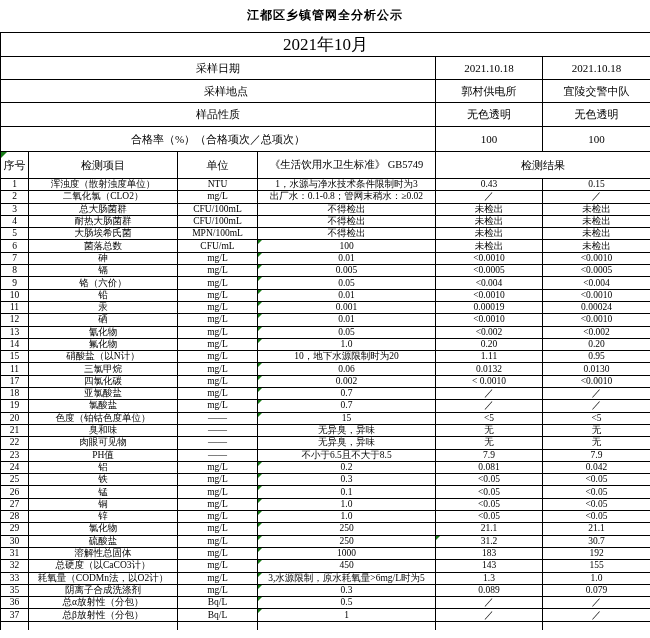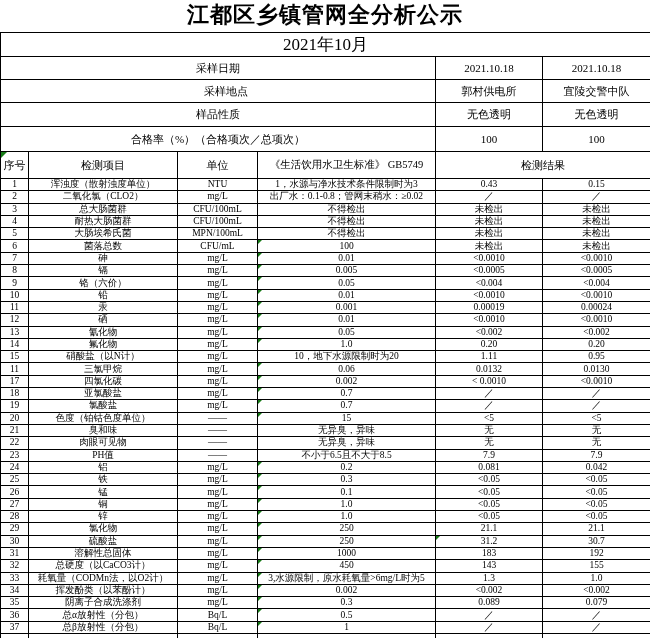--- a/index.html
+++ b/index.html
@@ -1,19 +1,19 @@
 <!DOCTYPE html>
 <html><head>
 <meta charset="utf-8">
 <style>
   * { margin:0; padding:0; box-sizing:border-box; }
   html,body { background:#fff; }
   body { font-family:"Liberation Serif","DejaVu Serif",serif; color:#000; }
   .page { position:relative; width:650px; height:638px; background:#fff; overflow:hidden; }
-  .title { height:32px; line-height:30px; text-align:center; font-size:22px; font-weight:bold; letter-spacing:1px; }
+  .title { height:32px; line-height:30px; text-align:center; font-size:12px; font-weight:bold; letter-spacing:1px; }
   table.grid { width:650px; border-collapse:collapse; table-layout:fixed; }
   table.grid td, table.grid th { border:1px solid #000; font-weight:normal; text-align:center; vertical-align:middle; overflow:hidden; white-space:nowrap; position:relative; }
   td.subtitle { height:18px; font-size:17px; }
   td.info-label { height:23px; font-size:11px; }
   td.info-val { font-size:11px; }
   tr.hdr th { height:27px; font-size:11px; }
   tr.hdr th.std-h { font-size:10.5px; }
   tr.datarow td { height:12.3px; font-size:9.5px; line-height:11px; }
   td.c-item { text-align:left; padding-left:0; }
   td.c-no { font-size:9.5px; }
@@ -339,28 +339,20 @@
         </tr>
         <tr class="datarow">
           <td class="c-no">33</td>
           <td class="c-item">耗氧量（CODMn法，以O2计）</td>
           <td class="c-unit">mg/L</td>
           <td class="c-std"><span class="tri"></span>3,水源限制，原水耗氧量&gt;6mg/L时为5</td>
           <td class="c-res">1.3</td>
           <td class="c-res">1.0</td>
         </tr>
         <tr class="datarow">
-          <td class="c-no">34</td>
-          <td class="c-item">挥发酚类（以苯酚计）</td>
-          <td class="c-unit">mg/L</td>
-          <td class="c-std"><span class="tri"></span>0.002</td>
-          <td class="c-res">&lt;0.002</td>
-          <td class="c-res">&lt;0.002</td>
-        </tr>
-        <tr class="datarow">
           <td class="c-no">35</td>
           <td class="c-item">阴离子合成洗涤剂</td>
           <td class="c-unit">mg/L</td>
           <td class="c-std"><span class="tri"></span>0.3</td>
           <td class="c-res">0.089</td>
           <td class="c-res">0.079</td>
         </tr>
         <tr class="datarow">
           <td class="c-no">36</td>
           <td class="c-item">总α放射性（分包）</td>

